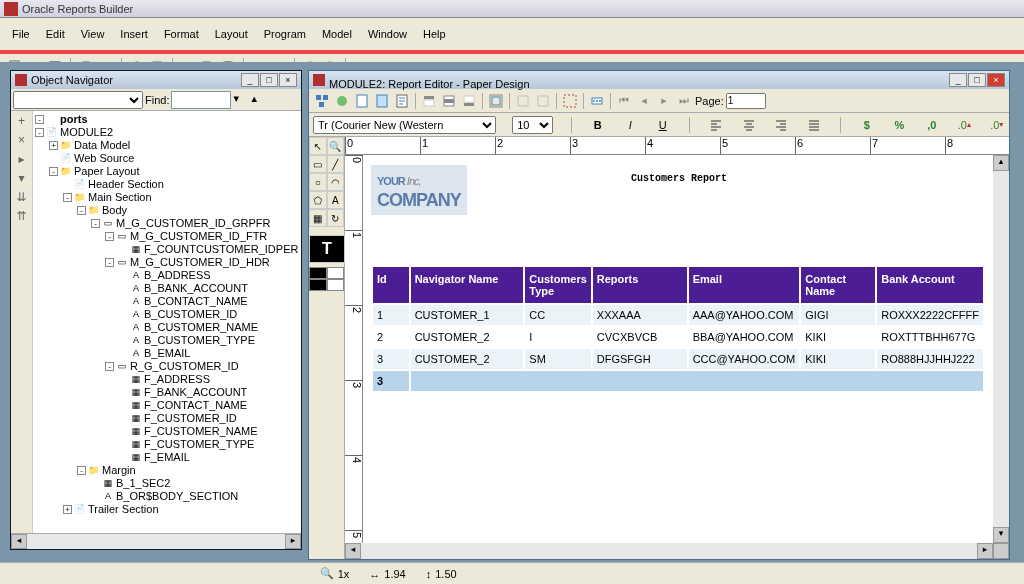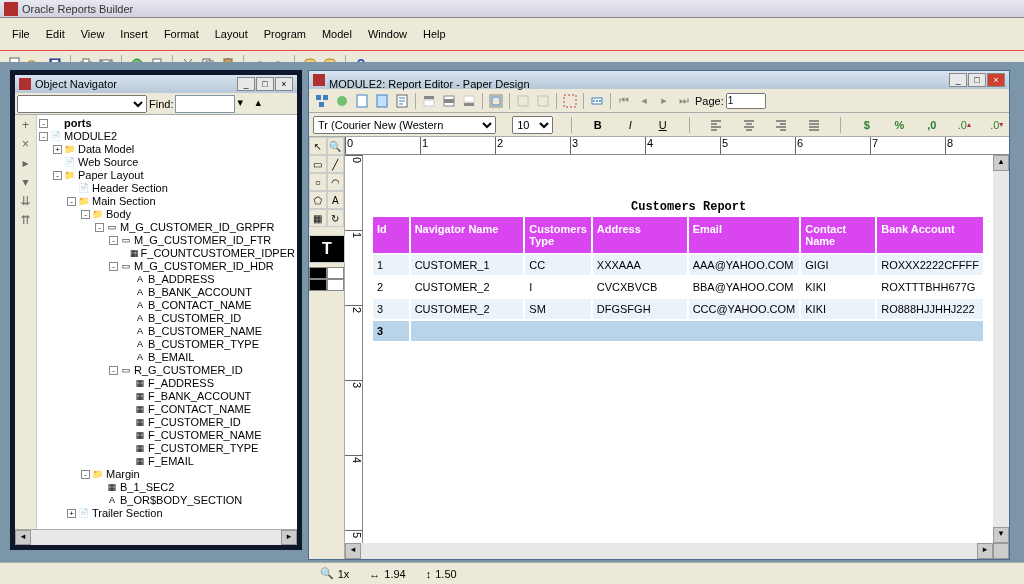--- a/index.html
+++ b/index.html
@@ -4,33 +4,33 @@
 <style>
 * { box-sizing: border-box; margin: 0; padding: 0; font-family: Tahoma, sans-serif; font-size: 11px; }
 body { background: #d4d0c8; width: 1024px; height: 584px; overflow: hidden; position: relative; }
 
 
 .titlebar { height: 18px; background: linear-gradient(#e8e8f0, #d0d0e0); display: flex; align-items: center; padding: 0 4px; border-bottom: 1px solid #888; }
 .titlebar .icon { width: 14px; height: 14px; background: #b03030; margin-right: 4px; }
 .titlebar .title { color: #333; font-size: 11px; }
 
 
-.menubar { height: 18px; background: #ece9d8; display: flex; align-items: center; padding: 16px 4px; border-bottom: 1px solid #ef4444; }
+.menubar { height: 18px; background: #ece9d8; display: flex; align-items: center; padding: 16px 4px; border-bottom: 4px solid #ef4444; }
 .menubar span { padding: 0 8px; cursor: default; }
 
 
 .main-toolbar { height: 26px; background: #ece9d8; display: flex; align-items: center; padding: 2px 6px; gap: 2px; border-bottom: 1px solid #aaa; }
 .main-toolbar .tb { width: 18px; height: 18px; display: flex; align-items: center; justify-content: center; border: 1px solid transparent; cursor: pointer; }
 .main-toolbar .sep { width: 1px; height: 18px; background: #aaa; margin: 0 4px; }
 
 
 .mdi { position: absolute; top: 62px; left: 0; right: 0; bottom: 22px; background: #7a96a8; }
 
 
-.nav-window { position: absolute; left: 10px; top: 8px; width: 292px; height: 480px; background: #ece9d8; border: 5px solid #0f172a; display: flex; flex-direction: column; }
+.nav-window { position: absolute; left: 10px; top: 8px; width: 292px; height: 480px; background: #ece9d8; border: 1px solid #0f172a; display: flex; flex-direction: column; }
 .nav-window .win-title { height: 18px; background: linear-gradient(#d8e4f0, #b8c8d8); display: flex; align-items: center; padding: 0 4px; }
 .nav-window .win-title .icon { width: 12px; height: 12px; background: #b03030; margin-right: 4px; }
 .nav-window .win-title .t { flex: 1; }
 .nav-window .win-title .btns { display: flex; gap: 1px; }
 .nav-window .win-title .wb { width: 18px; height: 14px; border: 1px solid #888; background: #e8e8e8; font-size: 9px; text-align: center; line-height: 12px; }
 .nav-window .find-bar { height: 22px; display: flex; align-items: center; padding: 2px; gap: 2px; border-bottom: 1px solid #aaa; }
 .nav-window .find-bar select, .nav-window .find-bar input { font-size: 11px; height: 18px; }
 .nav-window .find-bar select { width: 130px; }
 .nav-window .find-bar input { width: 60px; border: 1px solid #7a96a8; }
 .nav-window .find-bar .tb { width: 16px; height: 16px; }
@@ -81,23 +81,23 @@
 .report-window .vscroll .track { flex: 1; background: #e8e8e8; }
 .report-window .hscroll { height: 16px; background: #ddd; display: flex; }
 .report-window .hscroll .arr { width: 16px; background: #ccc; border: 1px solid #999; text-align: center; font-size: 9px; }
 .report-window .hscroll .track { flex: 1; background: #e8e8e8; }
 
 
 .report-content { position: absolute; left: 8px; top: 10px; right: 8px; }
 .logo { display: inline-block; background: #dde6ef; padding: 4px 6px; }
 .logo .l1 { color: #5a7ca8; font-weight: bold; font-size: 18px; letter-spacing: -1px; font-family: Arial; }
 .logo .l1 .inc { font-style: italic; color: #888; font-weight: normal; }
-.report-title { position: absolute; left: 260px; top: 8px; font-family: "Courier New", monospace; font-size: 12px; font-weight: bold; margin-top: 27px; }
+.report-title { position: absolute; left: 260px; top: 8px; font-family: "Courier New", monospace; font-size: 10px; font-weight: bold; }
 .data-table { width: 100%; margin-top: 50px; font-size: 11px; }
-.data-table .hdr { background: #d946ef; color: #fff; font-weight: bold; }
+.data-table .hdr { background: #4c1d95; color: #fff; font-weight: bold; }
 .data-table .hdr td { padding: 6px 4px; }
 .data-table tr td { padding: 4px 4px; vertical-align: top; text-align: left; }
 .data-table .r0 { background: #eaf2fa; }
 .data-table .r1 { background: #fff; }
 .data-table .footer { background: #b8d4ea; font-weight: bold; }
 
 
 .statusbar { position: absolute; left: 0; right: 0; bottom: 0; height: 22px; background: #ece9d8; border-top: 1px solid #aaa; display: flex; align-items: center; padding: 0 320px; gap: 20px; font-size: 11px; }
 .statusbar .seg { display: flex; align-items: center; gap: 4px; }
 
@@ -607,28 +607,32 @@
           <div class="vruler" id="vruler">
               <div class="tick" style="top: 0px;">0</div>
               <div class="tick" style="top: 75px;">1</div>
               <div class="tick" style="top: 150px;">2</div>
               <div class="tick" style="top: 225px;">3</div>
               <div class="tick" style="top: 300px;">4</div>
               <div class="tick" style="top: 375px;">5</div>
             </div>
           <div class="canvas">
             <div class="report-content">
+              <div class="logo">
+                <div class="l1"><span>YOUR</span><span class="inc"> Inc,</span></div>
+                <div class="l1">COMPANY</div>
+              </div>
               <div class="report-title">Customers Report</div>
               <table class="data-table">
                 <tbody>
                     <tr class="hdr">
                   <td style="width:40px">Id</td>
                   <td style="width:120px">Navigator Name</td>
                   <td style="width:50px">Customers Type</td>
-                  <td style="width:100px">Address</td>
+                  <td style="width:100px">Reports</td>
                   <td style="width:100px">Email</td>
                   <td style="width:80px">Contact Name</td>
                   <td>Bank Account</td>
                 </tr>
                 </tbody>
                   <tbody id="tbody">
                     <tr class="r0">
                       <td>1</td>
                       <td>CUSTOMER_1</td>
                       <td>CC</td>

